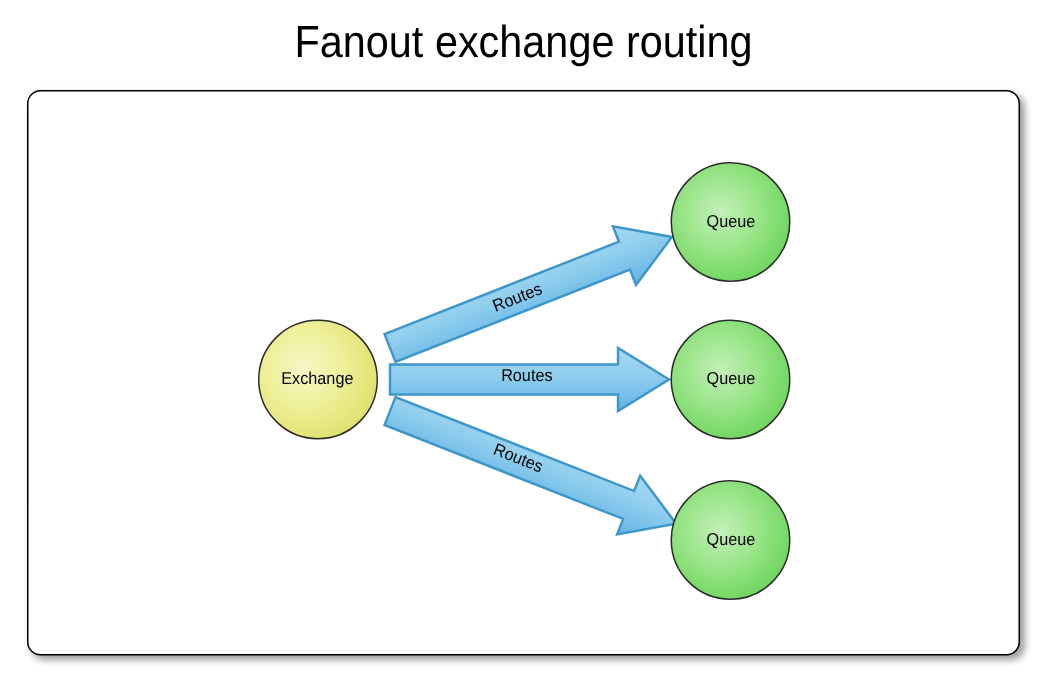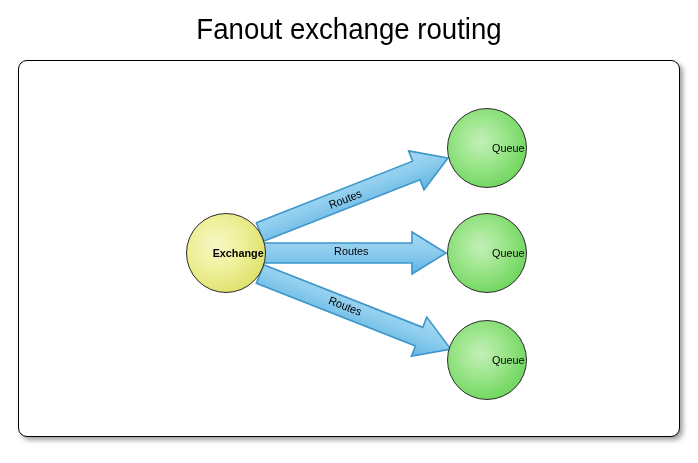--- a/index.html
+++ b/index.html
@@ -54,35 +54,34 @@
 
   .node {
     position: absolute;
     width: 80px;
     height: 80px;
     border-radius: 50%;
     box-sizing: border-box;
     border: 1.4px solid #2b2b2b;
     display: flex;
     align-items: center;
-    justify-content: flex-end;
+    justify-content: center;
   }
   .node-label {
     font-family: "Liberation Sans", "DejaVu Sans", sans-serif;
     font-size: 11.5px;
     color: #000000;
     transform: scaleX(0.94);
     white-space: nowrap;
   }
 
   #node-exchange {
-    left: 186px;
+    left: 172px;
     top: 213px;
     background: radial-gradient(circle at 38% 40%, #f7f7c6 0%, #eff09a 38%, #dee06a 78%, #cdd14e 100%);
-    font-weight: bold;
   }
 
   .node-queue {
     left: 447px;
     background: radial-gradient(circle at 42% 42%, #c3efb9 0%, #9ee68d 35%, #70d65f 75%, #56c94a 100%);
   }
   #node-queue-1 { top: 108px; }
   #node-queue-2 { top: 213px; }
   #node-queue-3 { top: 320px; }
 

